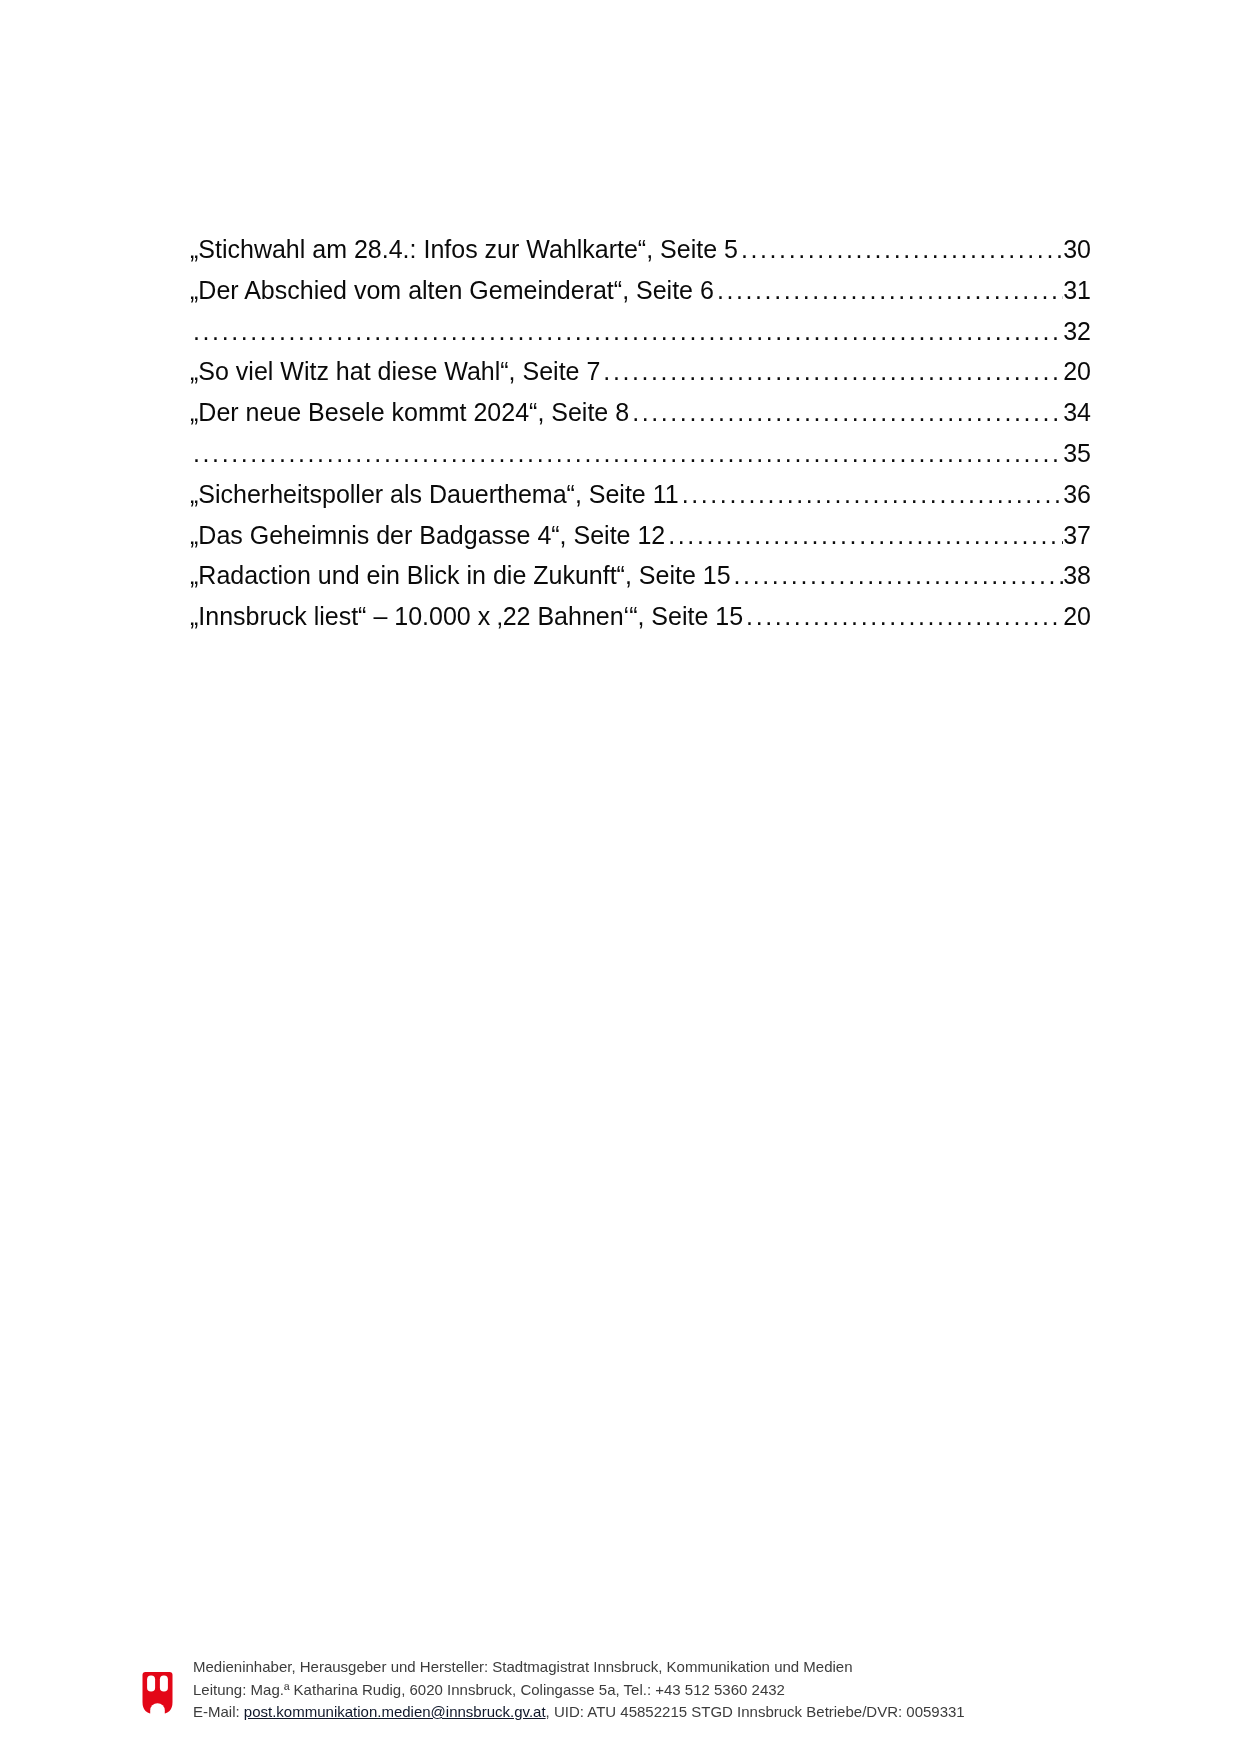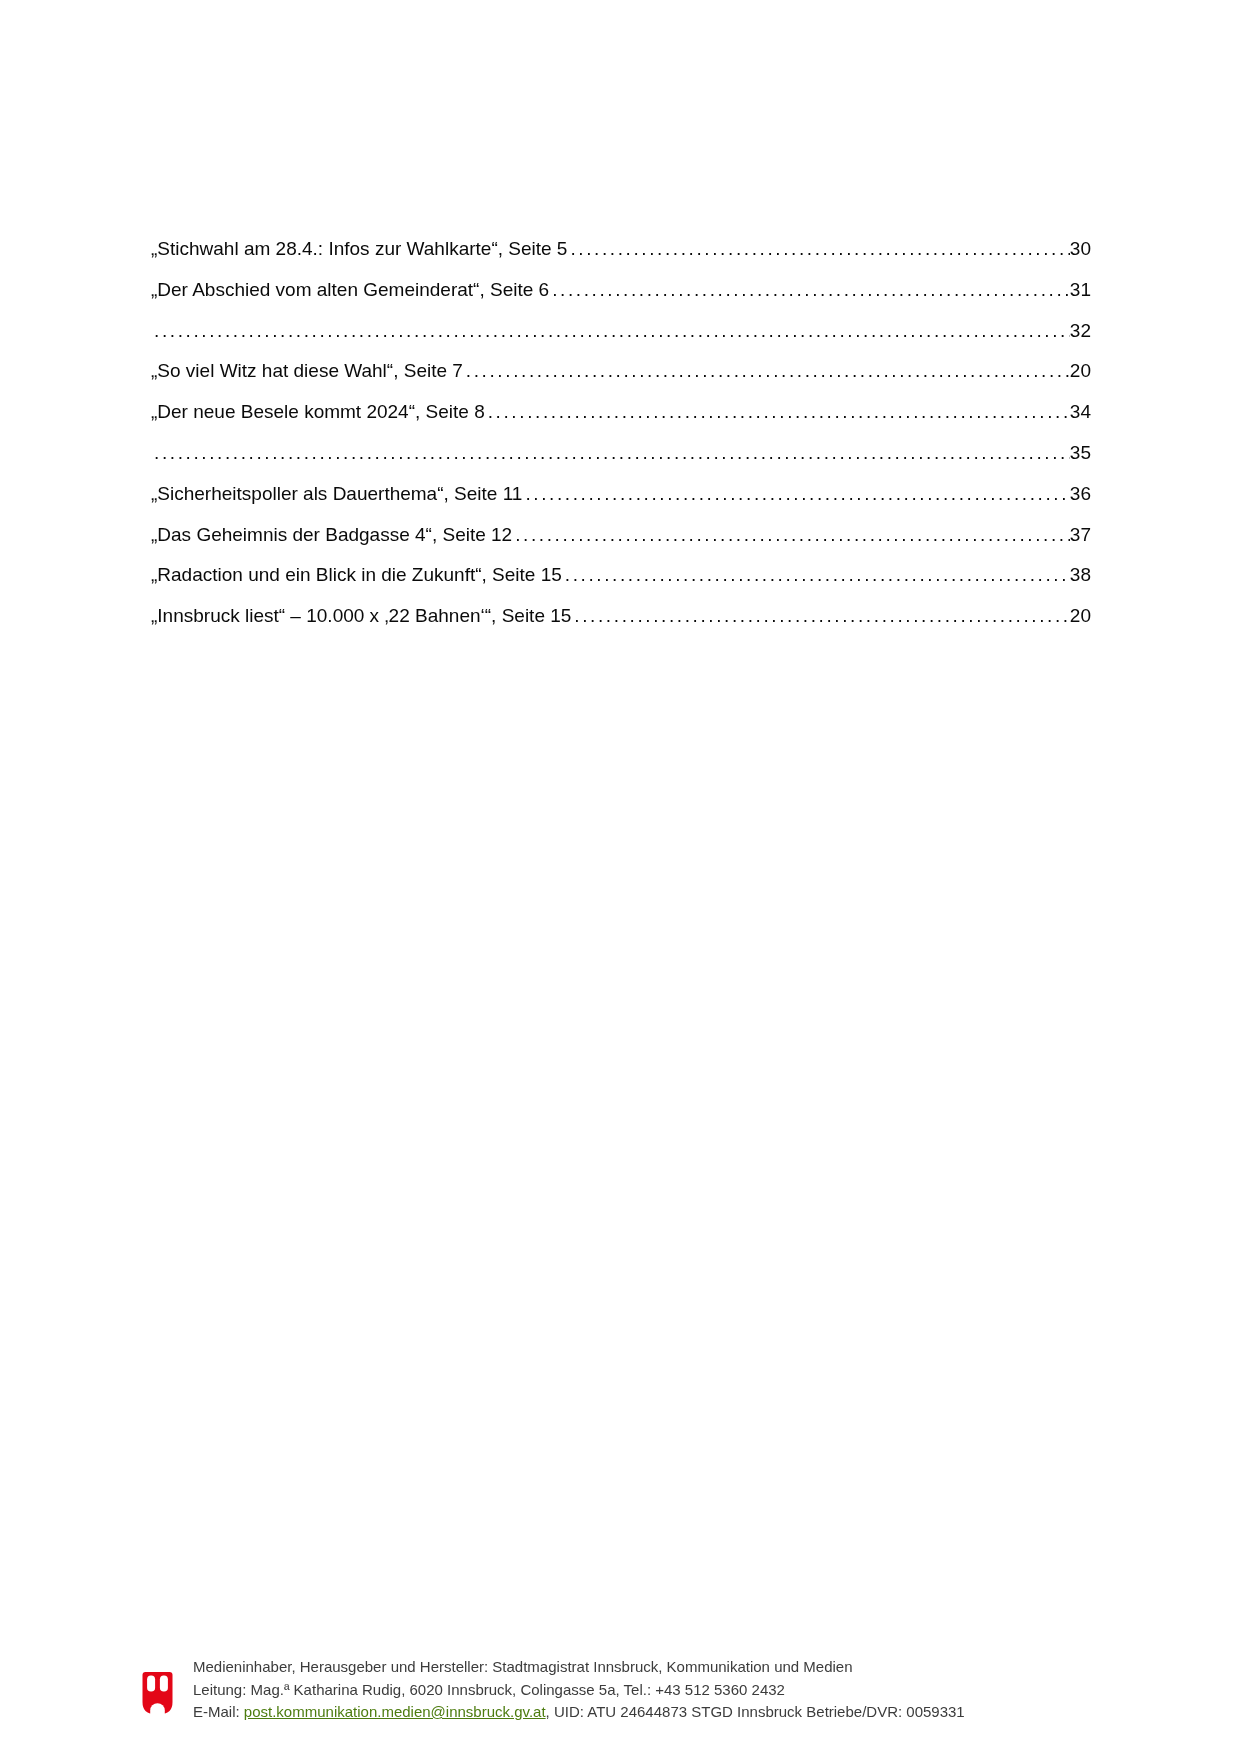--- a/index.html
+++ b/index.html
@@ -20,23 +20,24 @@
   .toc {
     position: absolute;
     left: 151px;
     top: 229px;
     width: 940px;
   }
   .toc-row {
     display: flex;
     height: 40.8px;
     line-height: 40.8px;
-    font-size: 19px;
+    font-size: 25px;
     color: #0a0a0a;
     white-space: nowrap;
+    margin-left: 39px;
   }
   .toc-label {
     flex: 0 0 auto;
   }
   .toc-leader {
     flex: 1 1 auto;
     min-width: 0;
     overflow: hidden;
     white-space: nowrap;
     letter-spacing: 2.6px;
@@ -63,21 +64,21 @@
   }
   .footer-text {
     margin-left: 20px;
     font-size: 15px;
     line-height: 22.5px;
     color: #3c3c3c;
     white-space: nowrap;
   }
   .footer-line { display: block; }
   .email-link {
-    color: #4d7c0f;
+    color: #0f172a;
     text-decoration: underline;
   }
 </style>
 </head>
 <body>
 
 <div class="toc">
   <div class="toc-row">
     <span class="toc-label">„Stichwahl am 28.4.: Infos zur Wahlkarte“, Seite 5</span>
       <span class="toc-leader leader">............................................................................................................................................................................................................................................................................................................</span>
@@ -131,15 +132,15 @@
 <div class="footer">
   <svg class="footer-logo" viewBox="0 0 30 42" xmlns="http://www.w3.org/2000/svg" aria-hidden="true">
     <path d="M3,0 H27 Q30,0 30,3 V30 Q30,42 18,42 H12 Q0,42 0,30 V3 Q0,0 3,0 Z" fill="#e30617"></path>
     <rect x="4.6" y="3.4" width="8.0" height="16.2" rx="3.8" fill="#ffffff"></rect>
     <rect x="17.4" y="3.4" width="8.0" height="16.2" rx="3.8" fill="#ffffff"></rect>
     <path d="M7.7,42 V38.5 A7.3,7.3 0 0 1 22.3,38.5 V42 Z" fill="#ffffff"></path>
   </svg>
   <div class="footer-text">
     <span class="footer-line">Medieninhaber, Herausgeber und Hersteller: Stadtmagistrat Innsbruck, Kommunikation und Medien</span>
     <span class="footer-line">Leitung: Mag.ª Katharina Rudig, 6020 Innsbruck, Colingasse 5a, Tel.: +43 512 5360 2432</span>
-    <span class="footer-line"><span>E-Mail: </span><a class="email-link" href="#">post.kommunikation.medien@innsbruck.gv.at</a><span>, UID: ATU 24644873 STGD Innsbruck Betriebe/DVR: 0059331</span></span>
+    <span class="footer-line"><span>E-Mail: </span><a class="email-link" href="#">post.kommunikation.medien@innsbruck.gv.at</a><span>, UID: ATU 45852215 STGD Innsbruck Betriebe/DVR: 0059331</span></span>
   </div>
 </div>
 
 </body></html>

